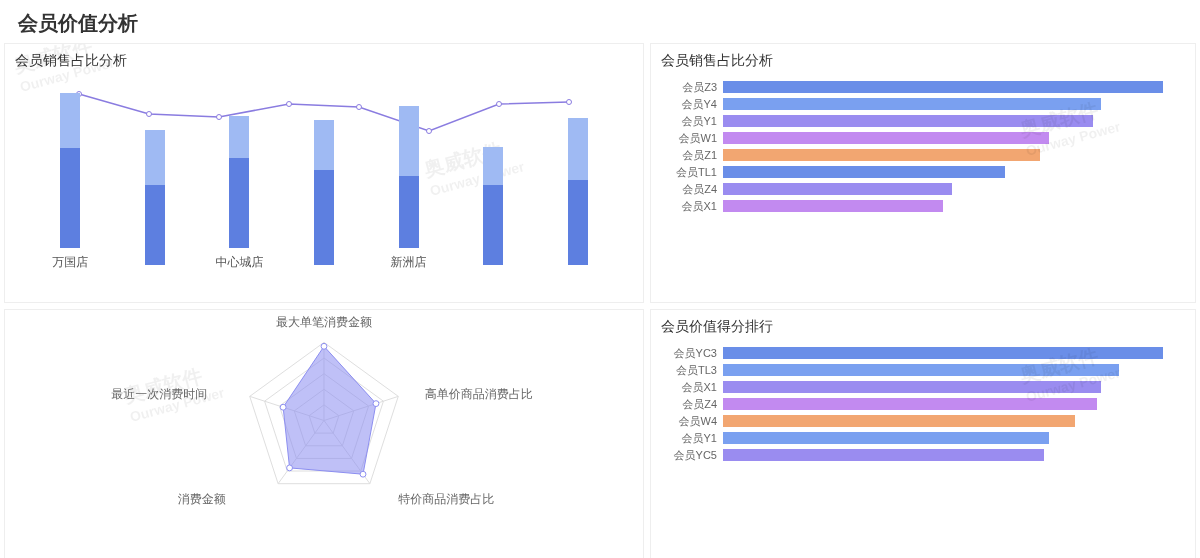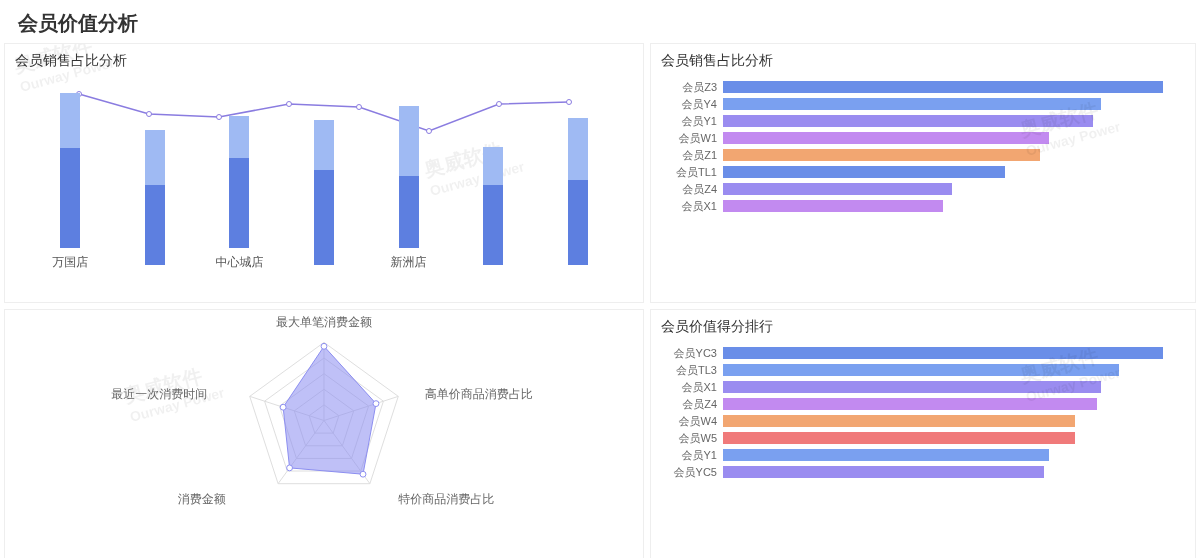--- a/index.html
+++ b/index.html
@@ -199,24 +199,20 @@
         </div>
         <div class="rank-row">
           <div class="rank-label">会员Z4</div>
           <div class="rank-bar" style="width: 374px; background: rgb(194, 138, 240);"></div>
         </div>
         <div class="rank-row">
           <div class="rank-label">会员W4</div>
           <div class="rank-bar" style="width: 352px; background: rgb(242, 166, 113);"></div>
         </div>
         <div class="rank-row">
-          <div class="rank-label">会员W5</div>
-          <div class="rank-bar" style="width: 352px; background: rgb(240, 122, 122);"></div>
-        </div>
-        <div class="rank-row">
           <div class="rank-label">会员Y1</div>
           <div class="rank-bar" style="width: 325.6px; background: rgb(122, 160, 240);"></div>
         </div>
         <div class="rank-row">
           <div class="rank-label">会员YC5</div>
           <div class="rank-bar" style="width: 321.2px; background: rgb(154, 140, 240);"></div>
         </div>
       </div>
   </div>
 

